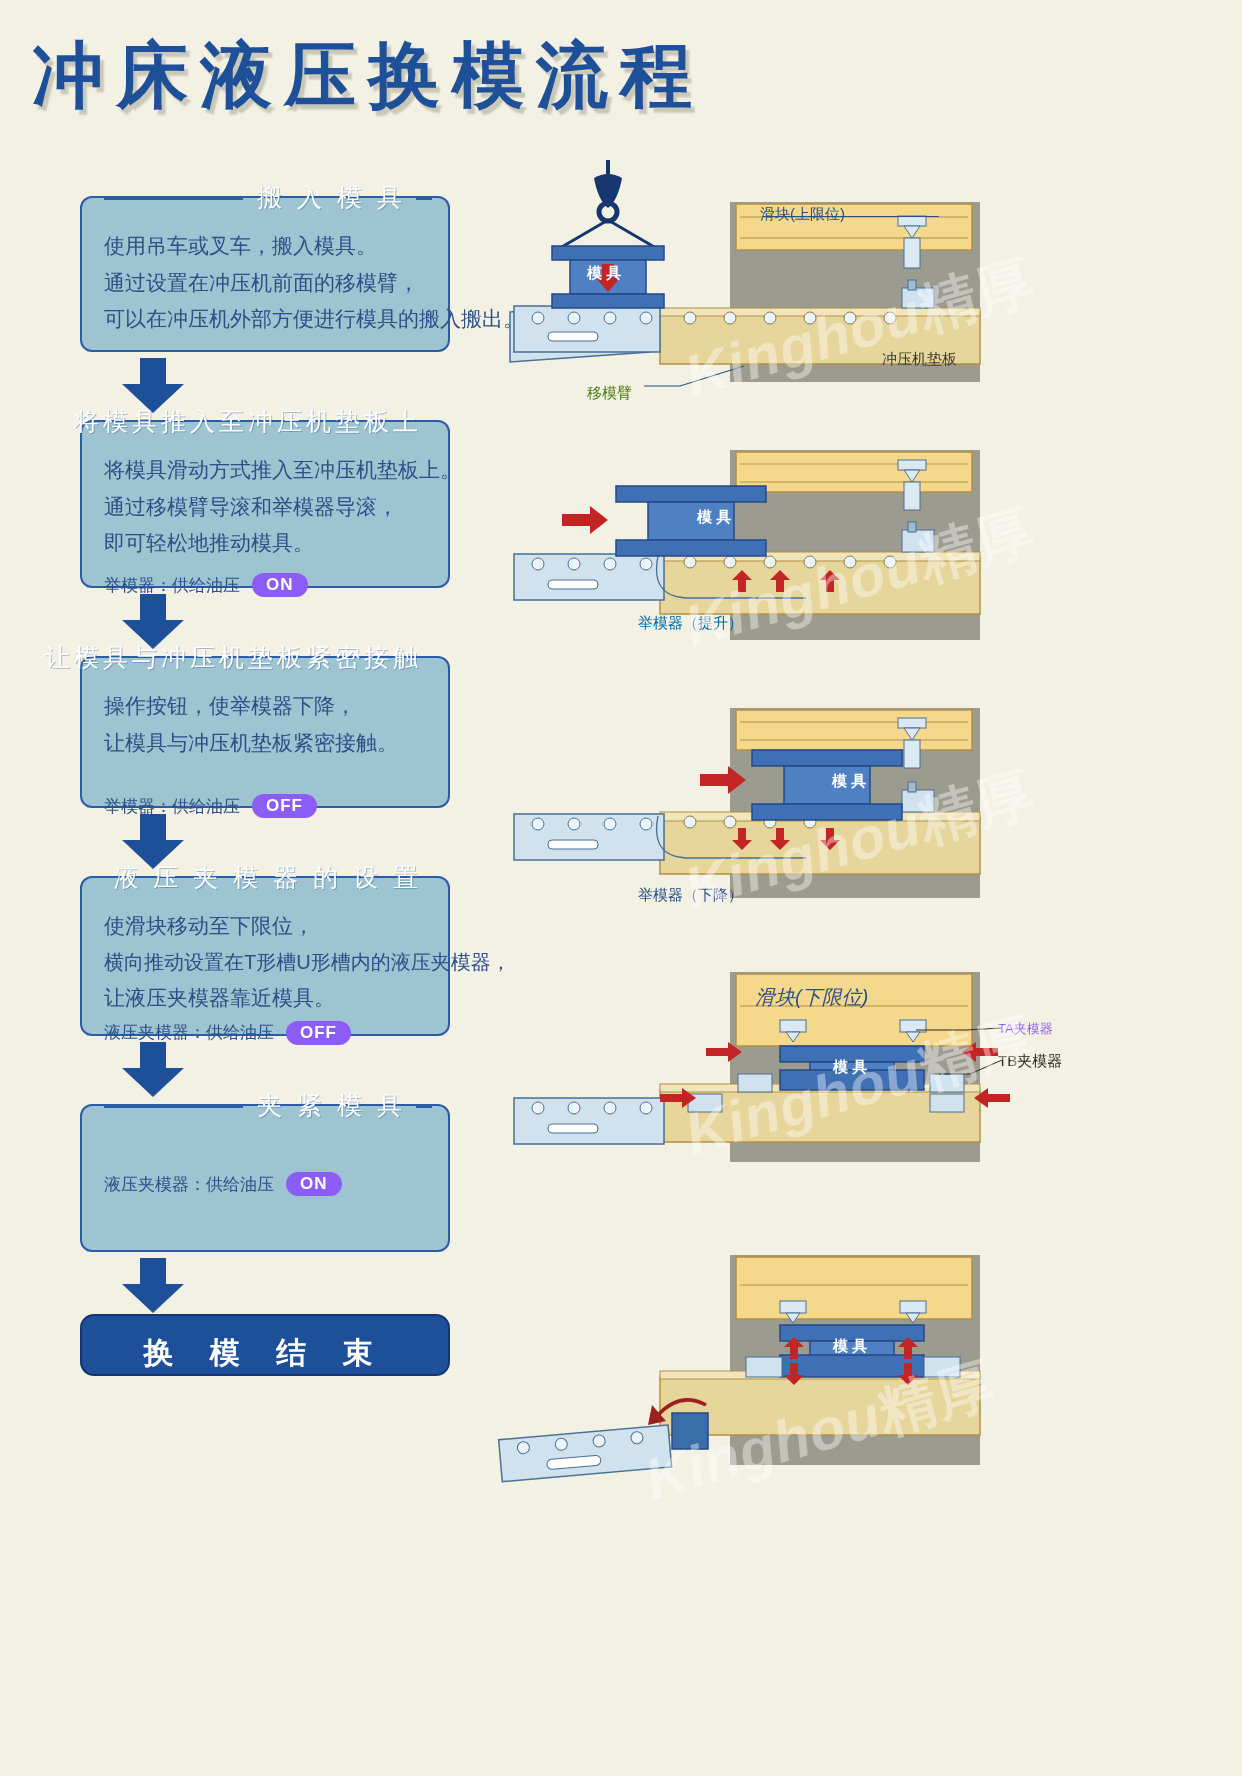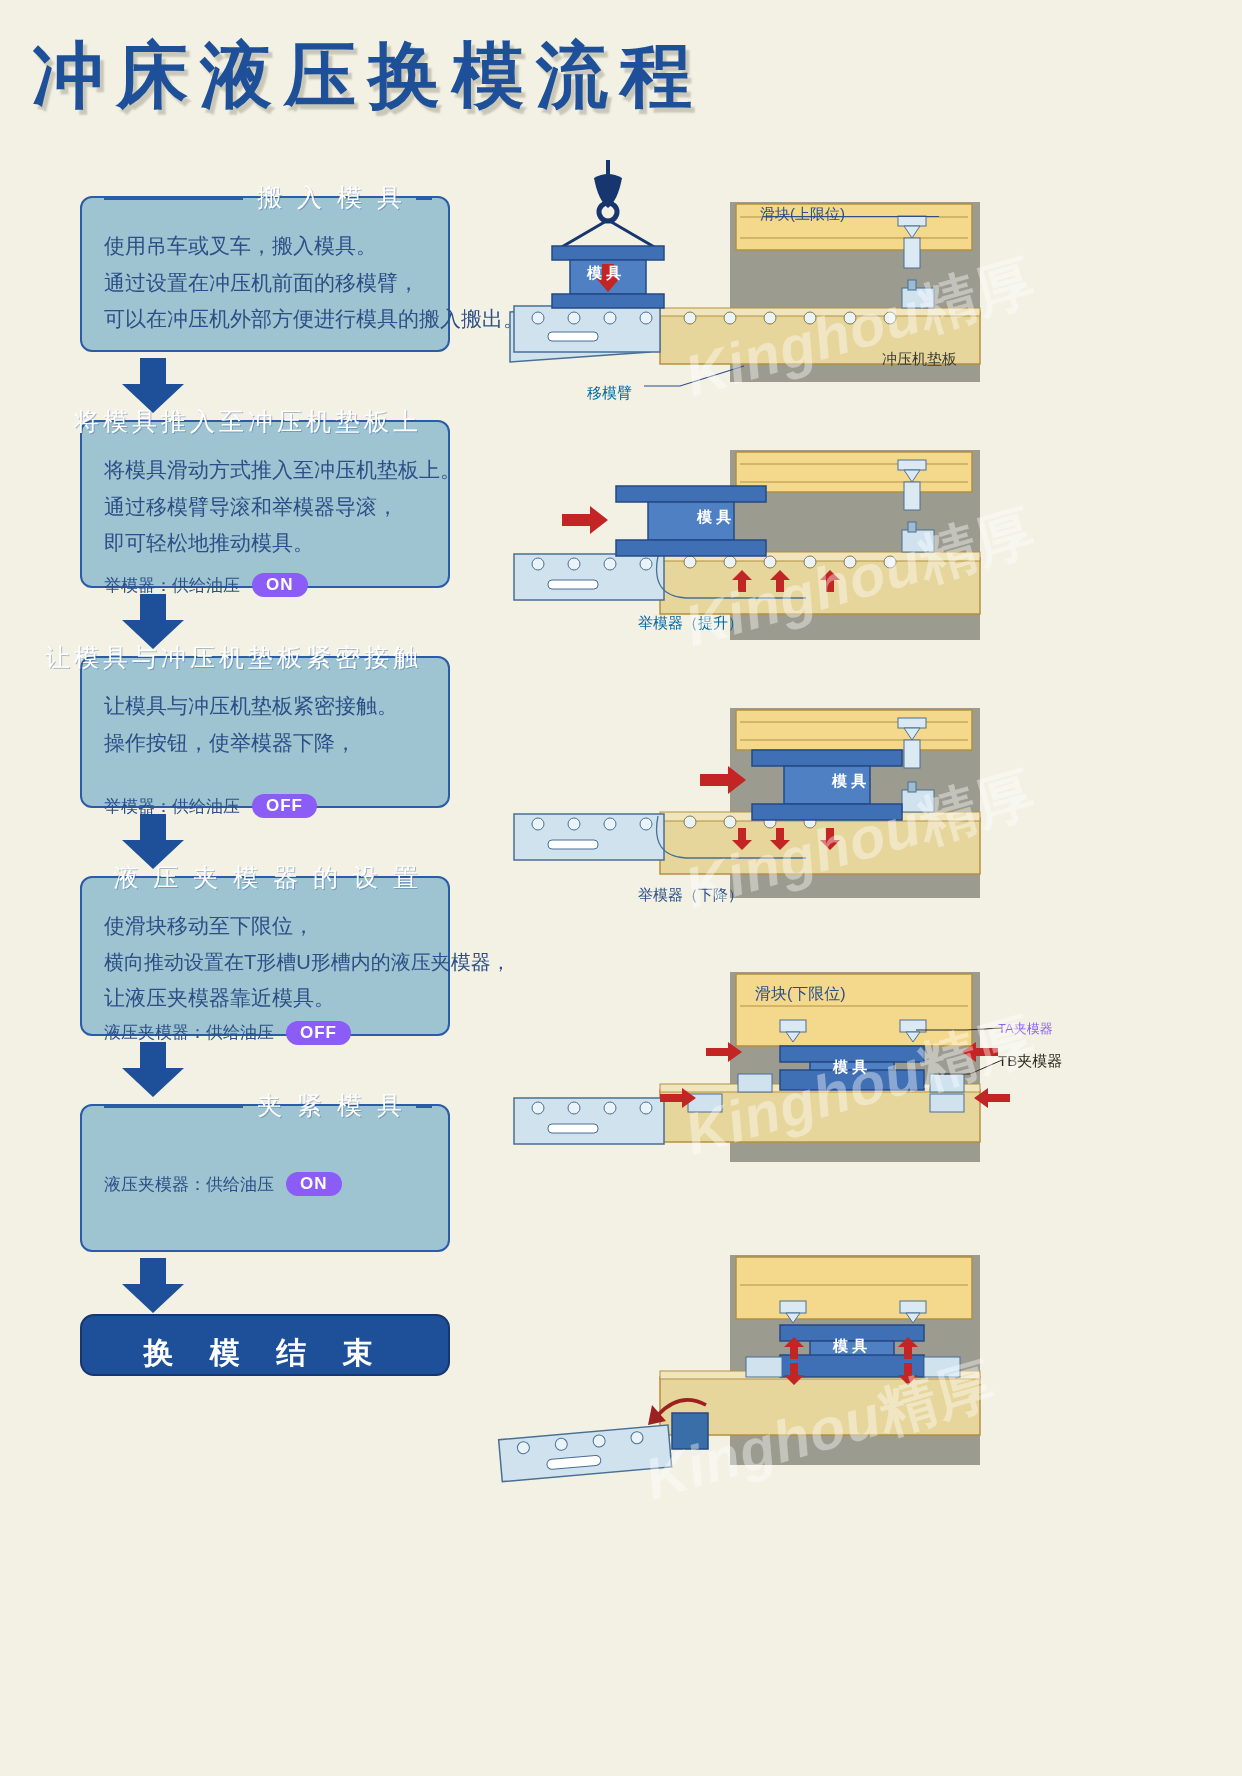--- a/index.html
+++ b/index.html
@@ -148,22 +148,22 @@
         </svg>
     </div>
 
     <div class="card" style="height:152px;">
       <div class="card-head">
         <span class="rule"></span>
         <span class="card-title">让模具与冲压机垫板紧密接触</span>
         <span class="rule-end"></span>
       </div>
       <div class="card-body">
+        <p>操作按钮，使举模器下降，</p>
         <p>让模具与冲压机垫板紧密接触。</p>
-        <p>操作按钮，使举模器下降，</p>
       </div>
       <div class="card-foot" style="margin-top:38px;">
         <span>举模器：供给油压</span>
         <span class="badge">OFF</span>
       </div>
     </div>
 
     <div class="arrow">
       <svg width="66" height="56" viewBox="0 0 66 56">
           <polygon points="20,0 46,0 46,26 64,26 33,55 2,26 20,26" fill="#1e4f99"></polygon>
@@ -260,21 +260,21 @@
 
       <rect x="62" y="86" width="112" height="14" fill="#3f6fb5" stroke="#244a85" stroke-width="1.5"></rect>
       <rect x="80" y="100" width="76" height="34" fill="#4f80c4" stroke="#244a85" stroke-width="1.5"></rect>
       <rect x="62" y="134" width="112" height="14" fill="#3f6fb5" stroke="#244a85" stroke-width="1.5"></rect>
       <polygon points="112,104 124,104 124,118 130,118 118,132 106,118 112,118" fill="#c32525"></polygon>
     </svg>
     <div style="position:absolute;left:270px;top:45px;font-size:15px;color:#2b4f86;">滑块(上限位)</div>
     <div style="position:absolute;left:273px;top:56px;width:176px;border-top:1px solid #2b4f86;"></div>
     <div style="position:absolute;left:97px;top:104px;font-size:15px;color:#ffffff;font-weight:bold;">模 具</div>
     <div style="position:absolute;left:392px;top:190px;font-size:15px;color:#3b3b33;">冲压机垫板</div>
-    <div style="position:absolute;left:97px;top:224px;font-size:15px;color:#0369a1;text-align:center;">移模臂</div>
+    <div style="position:absolute;left:97px;top:224px;font-size:15px;color:#4d7c0f;text-align:center;">移模臂</div>
     <svg style="position:absolute;left:150px;top:200px;" width="110" height="30">
       <path d="M4 26 L40 26 L104 6" stroke="#2b4f86" stroke-width="1.2" fill="none"></path>
     </svg>
     <div class="wm" style="left:190px;top:130px;">
       <span>Kinghou</span><span class="cn">精厚</span>
     </div>
   </div>
 
   <div class="illus" style="left:490px;top:430px;">
     <svg width="720" height="245" viewBox="0 0 720 245">
@@ -398,21 +398,21 @@
       <rect x="248" y="112" width="34" height="18" fill="#cfe2ee" stroke="#4a6f94" stroke-width="1"></rect>
       <rect x="440" y="112" width="34" height="18" fill="#cfe2ee" stroke="#4a6f94" stroke-width="1"></rect>
       <rect x="198" y="132" width="34" height="18" fill="#cfe2ee" stroke="#4a6f94" stroke-width="1"></rect>
       <rect x="440" y="132" width="34" height="18" fill="#cfe2ee" stroke="#4a6f94" stroke-width="1"></rect>
 
       <polygon points="216,86 238,86 238,80 252,90 238,100 238,94 216,94" fill="#c32525"></polygon>
       <polygon points="508,86 486,86 486,80 472,90 486,100 486,94 508,94" fill="#c32525"></polygon>
       <polygon points="170,132 192,132 192,126 206,136 192,146 192,140 170,140" fill="#c32525"></polygon>
       <polygon points="520,132 498,132 498,126 484,136 498,146 498,140 520,140" fill="#c32525"></polygon>
     </svg>
-    <div style="position:absolute;left:265px;top:22px;font-size:16px;color:#2b4f86;">滑块(下限位)</div>
+    <div style="position:absolute;left:265px;top:22px;font-size:20px;color:#2b4f86;font-style:italic;">滑块(下限位)</div>
     <div style="position:absolute;left:343px;top:96px;font-size:15px;color:#ffffff;font-weight:bold;">模 具</div>
     <div style="position:absolute;left:508px;top:58px;font-size:13px;color:#8b5cf6;">TA夹模器</div>
     <div style="position:absolute;left:508px;top:90px;font-size:15px;color:#2b2b20;">TB夹模器</div>
     <svg style="position:absolute;left:420px;top:50px;" width="96" height="70">
       <path d="M6 18 L56 18 L92 16" stroke="#2b2b20" stroke-width="1" fill="none"></path>
       <path d="M24 62 L60 62 L92 48" stroke="#2b2b20" stroke-width="1" fill="none"></path>
     </svg>
     <div class="wm" style="left:190px;top:86px;">
       <span>Kinghou</span><span class="cn">精厚</span>
     </div>

